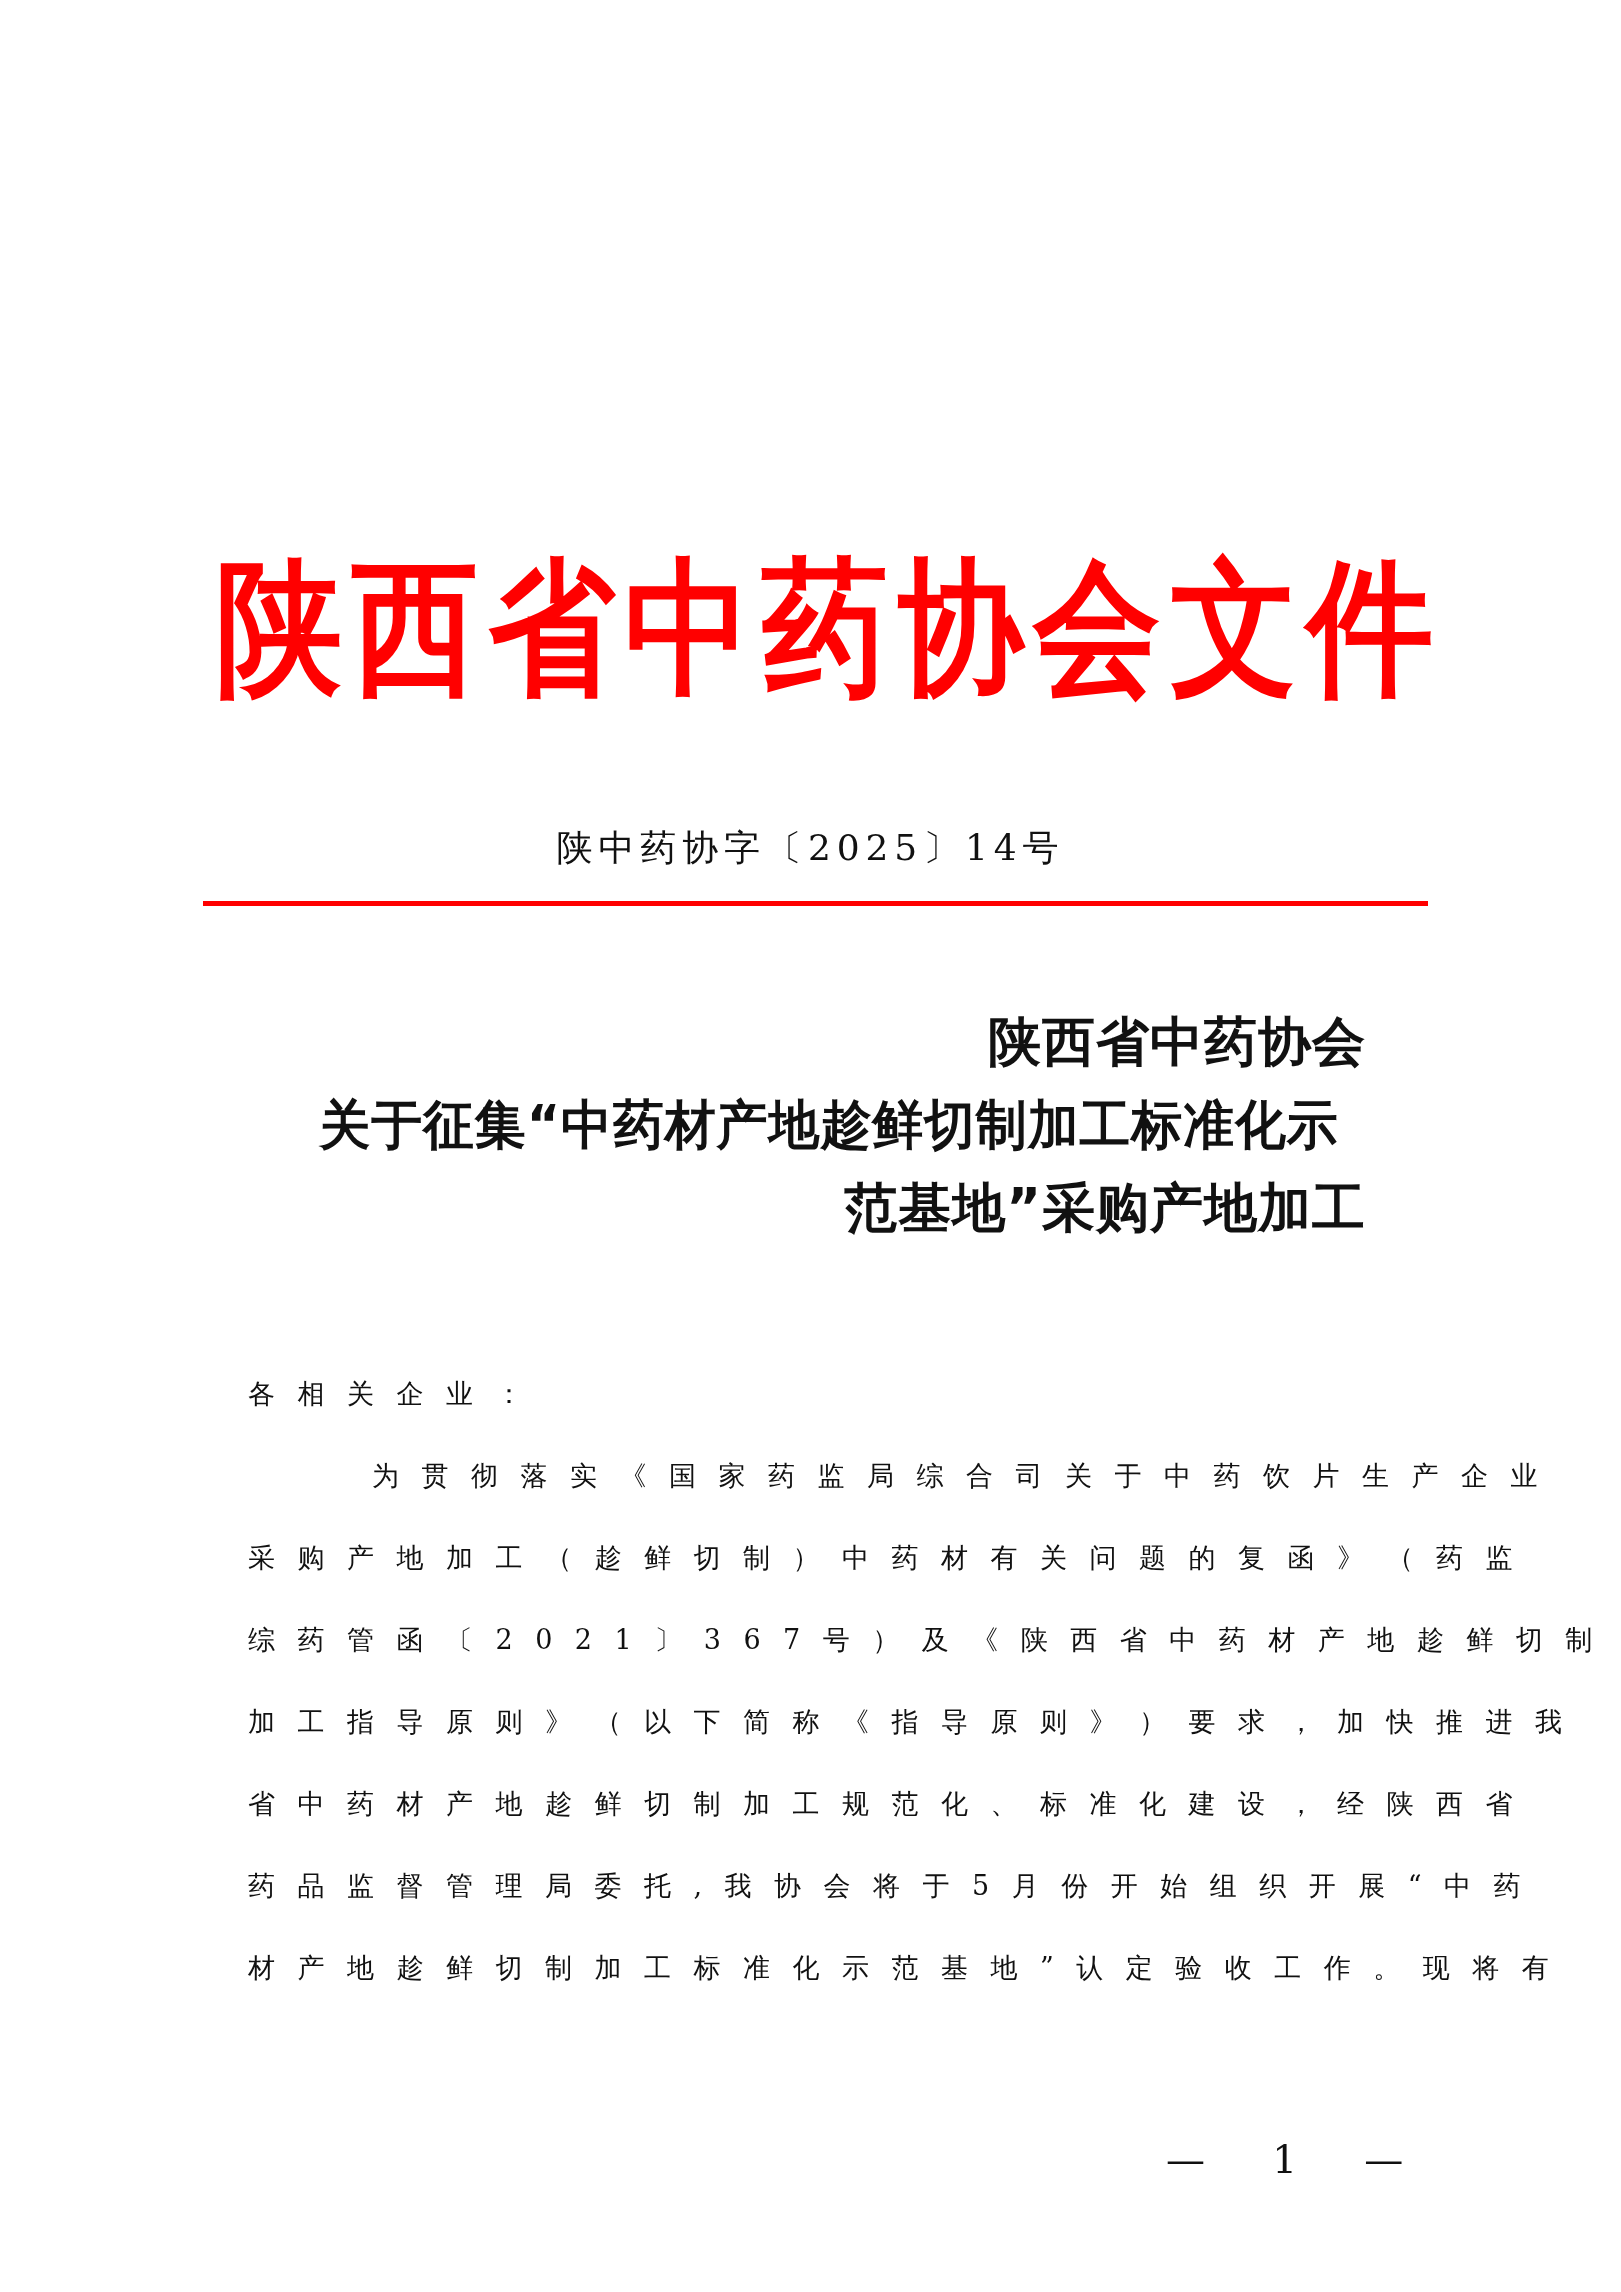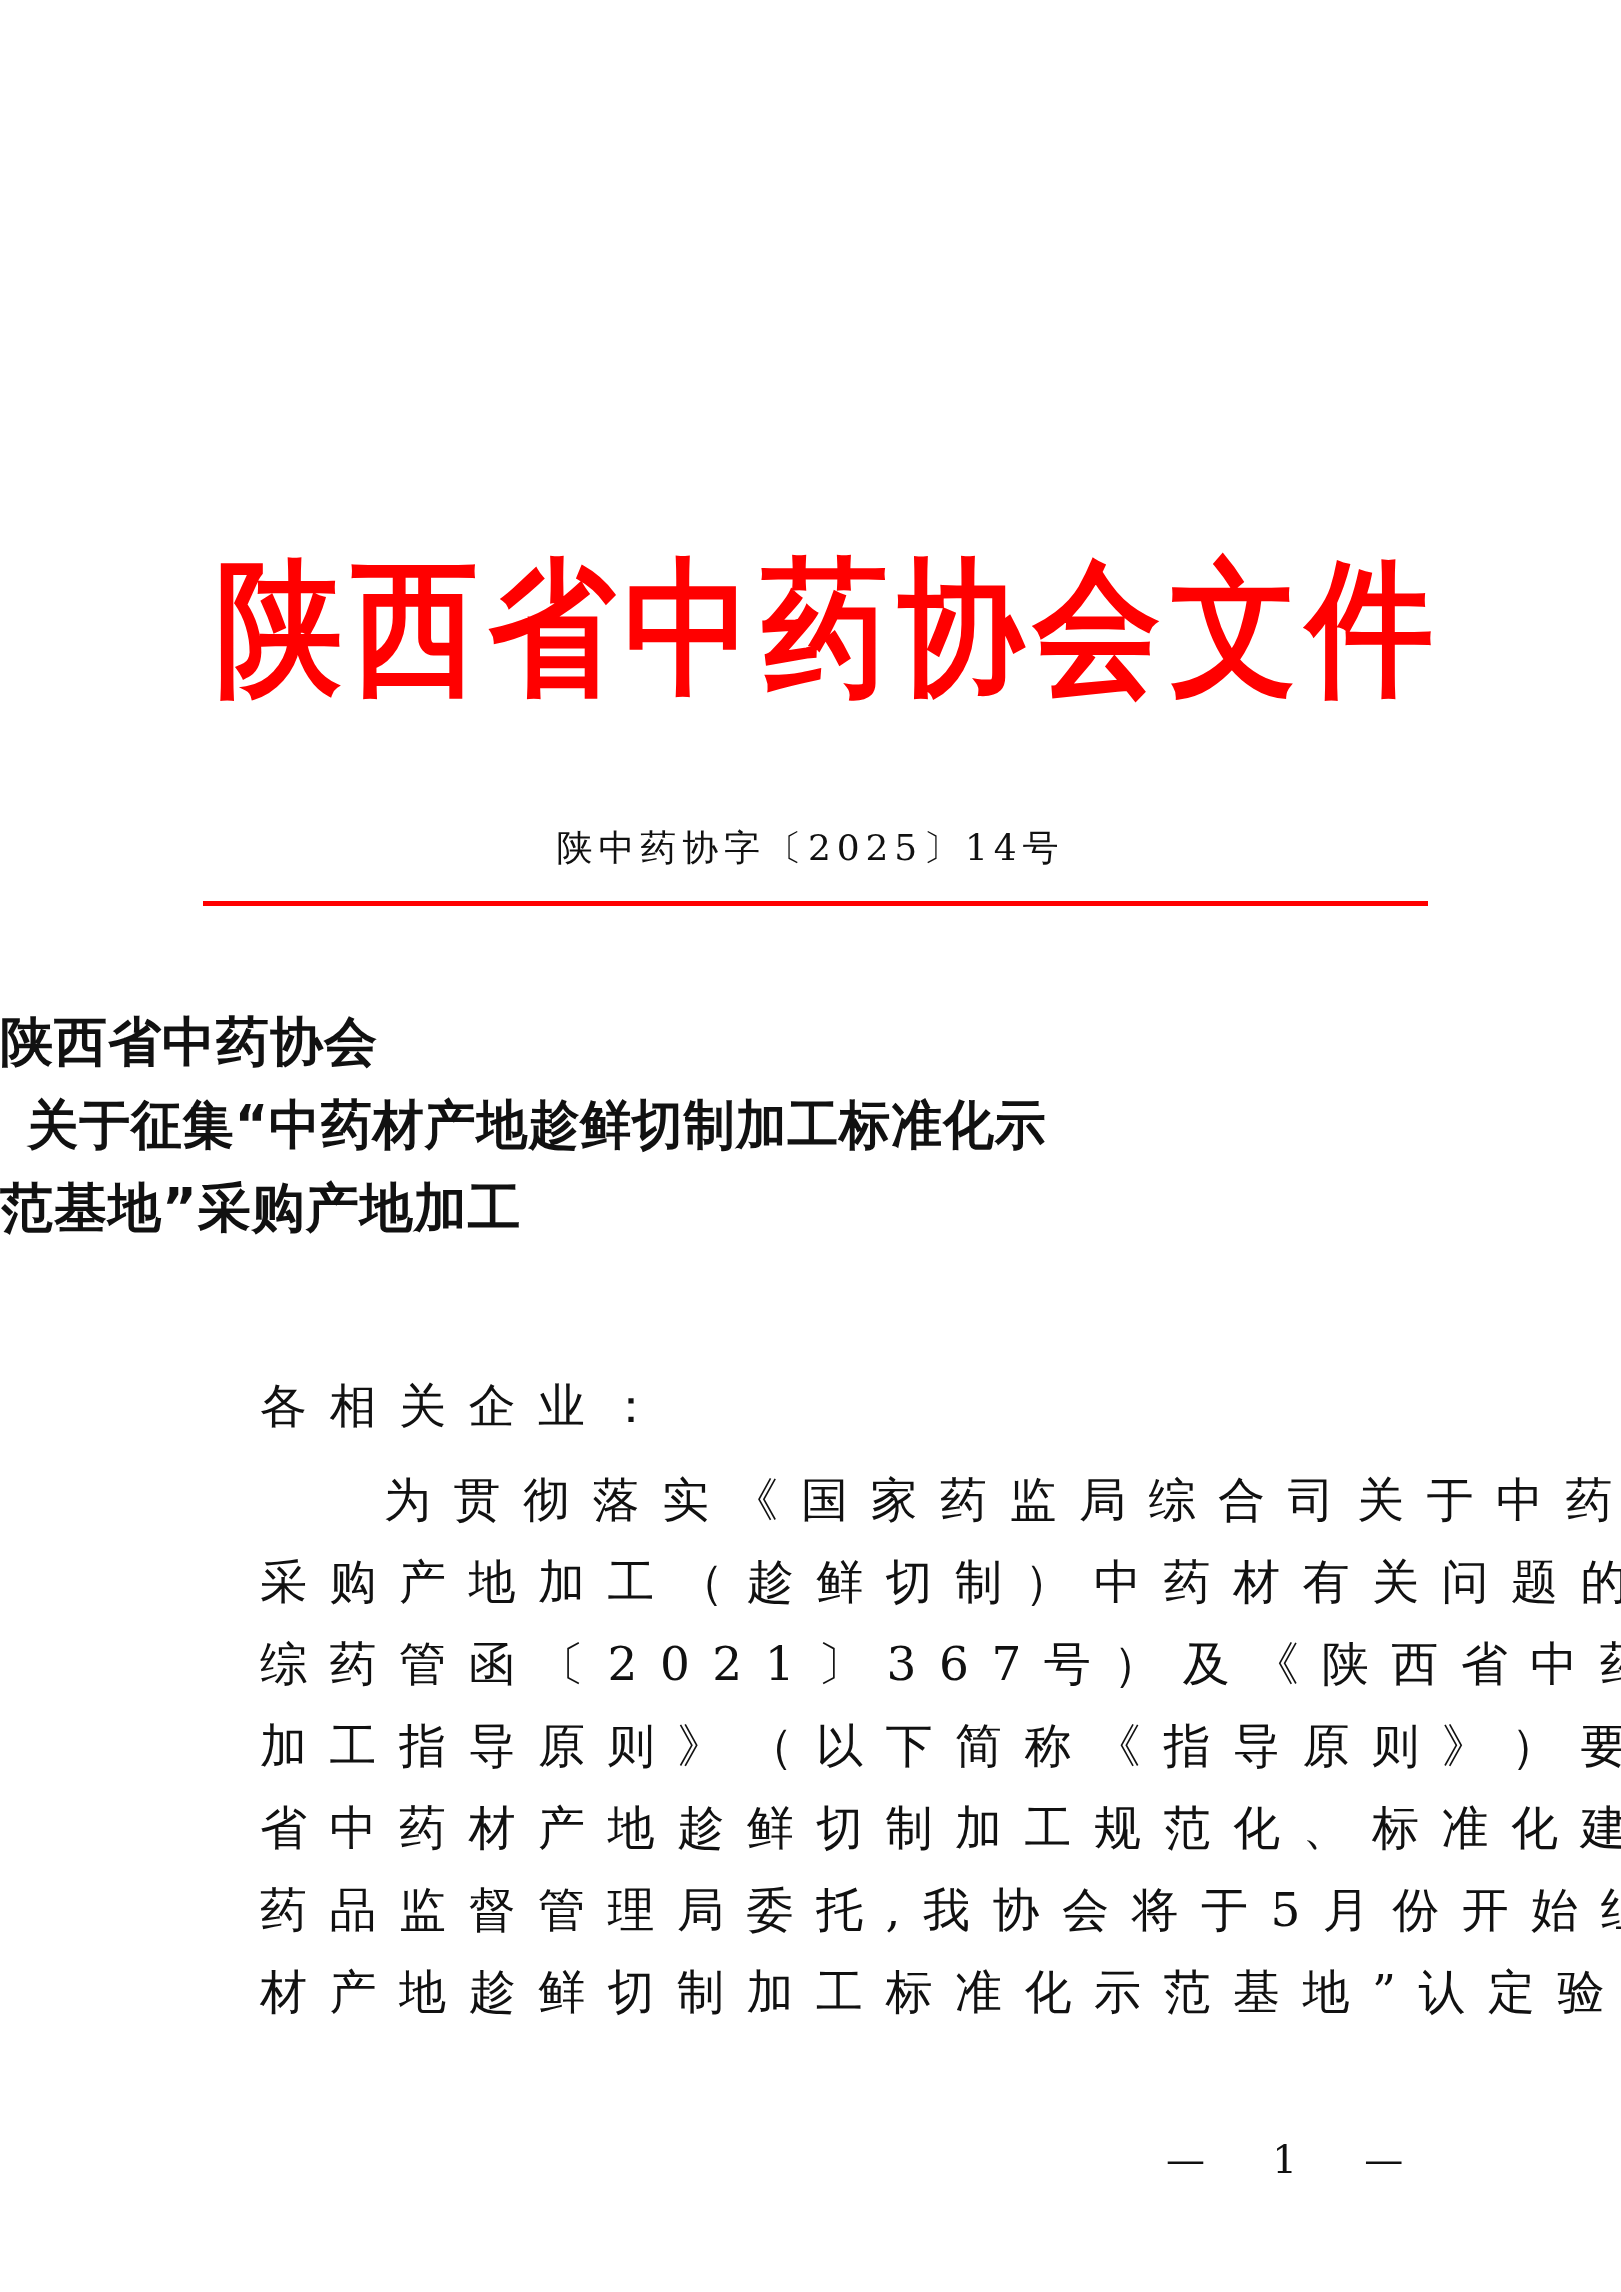--- a/index.html
+++ b/index.html
@@ -11,27 +11,27 @@
               display: flex; justify-content: space-between; align-items: center; }
   .masthead span { display: inline-block; color: #ff0000; font-family: "DejaVu Serif", serif;
                    font-size: 147px; line-height: 167px; font-weight: bold;
                    transform: scaleX(0.86); transform-origin: center; width: 134px; text-align: center; }
 
   .docnum { position: absolute; left: 0; width: 1621px; top: 818px; text-align: center;
             font-size: 36px; line-height: 59px; letter-spacing: 5.9px; color: #111; }
 
   .redline { position: absolute; left: 203px; top: 901px; width: 1225px; height: 4.9px; background: #ff0000; }
 
-  .title { position: absolute; left: 0; width: 1366px; top: 1000px; text-align: left; }
+  .title { position: absolute; left: 0; width: 1366px; top: 1000px; text-align: right; }
   .title div { font-size: 53px; font-weight: bold; line-height: 83px; color: #111;
                font-family: "DejaVu Sans", sans-serif; letter-spacing: 1px; }
   .title .t2 { transform: scaleX(0.96); }
 
   .body { position: absolute; left: 248px; top: 1353px; width: 1137px; }
-  .body p { margin: 12px; font-size: 47px; line-height: 82px; color: #111; white-space: nowrap; }
+  .body p { margin: 0; font-size: 27px; line-height: 82px; color: #111; white-space: nowrap; }
   .body .line { display: block; letter-spacing: 22.5px; }
   .body .indent { padding-left: 124px; }
 
   .pageno { position: absolute; left: 1166px; top: 2137px; font-size: 39px; color: #111; letter-spacing: 27.4px; }
 </style>
 </head>
 <body>
 
 <div class="page">
 

